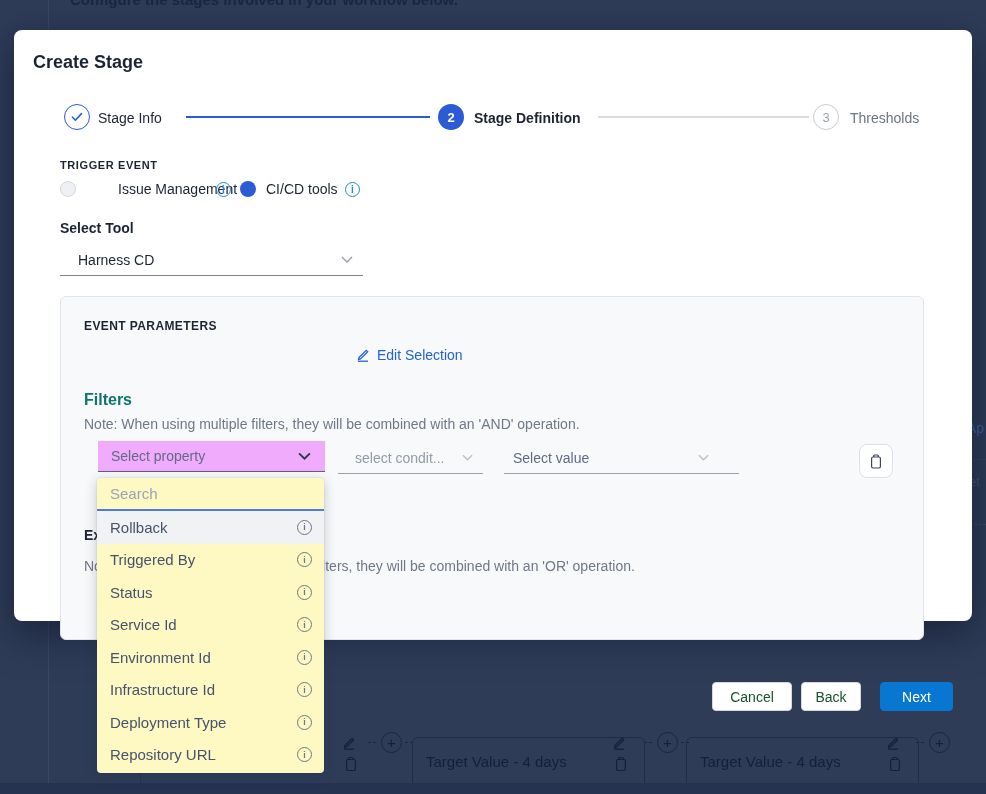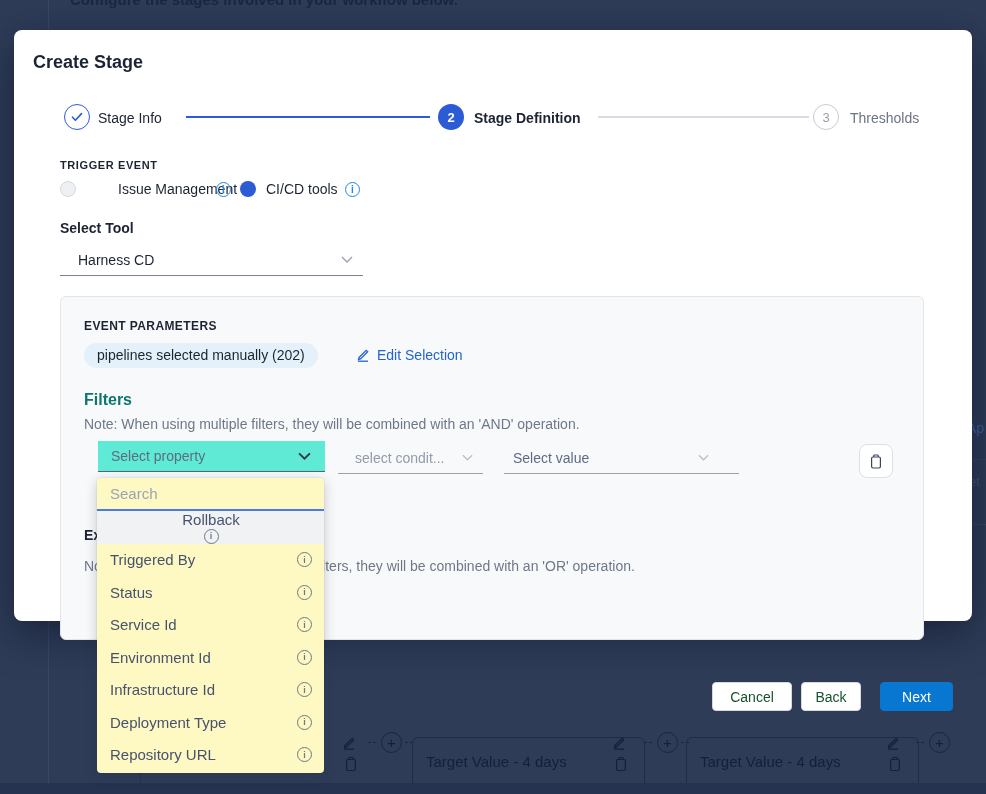--- a/index.html
+++ b/index.html
@@ -70,42 +70,42 @@
   .panel { left:46px; top:266px; width:864px; height:344px; background:#f8f9fa; border:1px solid #e2e5e9; border-radius:6px; }
   .panel-heading { left:23px; top:22px; font-size:12px; font-weight:700; letter-spacing:.4px; color:#1c2433; }
   .pill { left:23px; top:46px; height:25px; padding:4px 13px; background:#e4f1fb; border-radius:13px;
           font-size:14px; color:#1c2433; white-space:nowrap; }
   .edit-link { left:295px; top:50px; display:flex; align-items:center; gap:7px; color:#2263d1; font-size:14px; cursor:pointer;justify-content:center; }
   .filters-heading { left:23px; top:94px; font-size:16px; font-weight:700; color:#0f766e; }
   .filters-note { left:23px; top:119px; font-size:14px; color:#6e7887; }
   .exec-heading { left:23px; top:230px; font-size:14px; font-weight:700; color:#1c2433; }
   .exec-note { left:23px; top:261px; font-size:14px; color:#6e7887; white-space:nowrap; }
 
-  .prop-select { left:37px; top:144px; width:227px; height:31px; background:#5eead4; border-bottom:1px solid #5b6372; }
+  .prop-select { left:37px; top:144px; width:227px; height:31px; background:#f0abfc; border-bottom:1px solid #5b6372; }
   .prop-select .val { position:absolute; left:13px; top:7px; font-size:14px; color:#5f6b85; }
   .prop-select .chev { position:absolute; right:14px; top:11px; color:#2c3852; }
   .cond-select { left:277px; top:146px; width:145px; height:31px; border-bottom:1px solid #9aa1ab; }
   .cond-select .val { position:absolute; left:17px; top:7px; font-size:14px; color:#939ba9; }
   .cond-select .chev { position:absolute; right:10px; top:11px; color:#b9bfc8; }
   .value-select { left:443px; top:146px; width:235px; height:31px; border-bottom:1px solid #9aa1ab; }
   .value-select .val { position:absolute; left:9px; top:7px; font-size:14px; color:#5f6b85; }
   .value-select .chev { position:absolute; right:30px; top:11px; color:#b9bfc8; }
   .trash-btn { left:798px; top:147px; width:34px; height:34px; background:#fff; border:1px solid #dde0e5;
                border-radius:8px; display:flex; align-items:center; justify-content:center; color:#3c4658; cursor:pointer; }
 
   
   .popup { left:83px; top:448px; width:227px; height:295px; background:#fef9c3; border-radius:4px;
            box-shadow:0 3px 12px rgba(31,45,70,.25), 0 0 0 1px rgba(31,45,70,.04); z-index:5; overflow:hidden; }
   .popup-search { height:33px; border-bottom:2px solid #4b7cd9; }
   .popup-search input { width:100%; height:31px; border:none; outline:none; padding:0 13px; font-size:15px;
                         font-family:"Liberation Sans", sans-serif; color:#1c2433; background:transparent; }
   .popup-search input::placeholder { color:#9aa3b5; }
   .popup-item { height:32.5px; display:flex; align-items:center; justify-content:space-between;
                 padding:0 12px 0 13px; font-size:15px; color:#47526e; cursor:pointer; }
-  .popup-item.hl { background:#f1f2f4;flex-direction:column; }
+  .popup-item.hl { background:#f1f2f4; }
   .opt-info { width:15px; height:15px; border:1.1px solid #6f7889; border-radius:50%; color:#6f7889;
               font-size:9px; font-weight:700; display:flex; align-items:center; justify-content:center; flex:none; }
 
   
   .btn { top:652px; height:29px; border-radius:4px; font-size:14px; display:flex; align-items:center;
          justify-content:center; cursor:pointer; font-family:"Liberation Sans", sans-serif; }
   .btn.ghost { background:#fff; border:1px solid #d5d9de; color:#14532d; }
   .btn.cancel { left:698px; width:80px; }
   .btn.back { left:787px; width:60px; }
   .btn.next { left:866px; width:73px; background:#0777d2; border:1px solid #0777d2; color:#fff; }
@@ -192,21 +192,20 @@
       <span class="val">Harness CD</span>
       <span class="chev">
           <svg width="12" height="7" viewBox="0 0 12 7" fill="none" stroke="currentColor" stroke-width="1.4">
             <path d="M1 1l5 5 5-5"></path>
           </svg>
         </span>
     </div>
 
     <div class="abs panel">
       <div class="abs panel-heading">EVENT PARAMETERS</div>
-      <div class="abs pill">pipelines selected manually (202)</div>
       <div class="abs edit-link">
         <svg width="14" height="14" viewBox="0 0 14 14" fill="none" stroke="currentColor" stroke-width="1.3">
             <path d="M3 9.5 10.2 2.3l1.5 1.5L4.5 11l-2 .5.5-2z"></path>
             <path d="M2 13.2h10"></path>
           </svg>
         <span>Edit Selection</span>
       </div>
       <div class="abs filters-heading">Filters</div>
       <div class="abs filters-note">Note: When using multiple filters, they will be combined with an 'AND' operation.</div>
 

